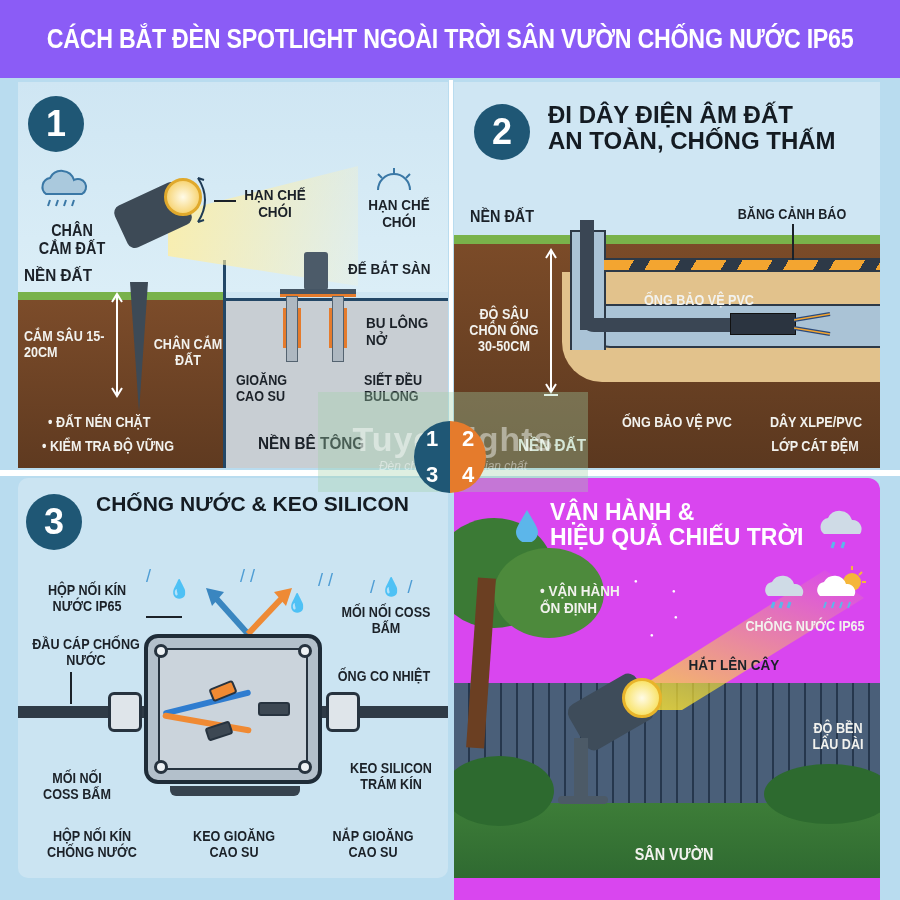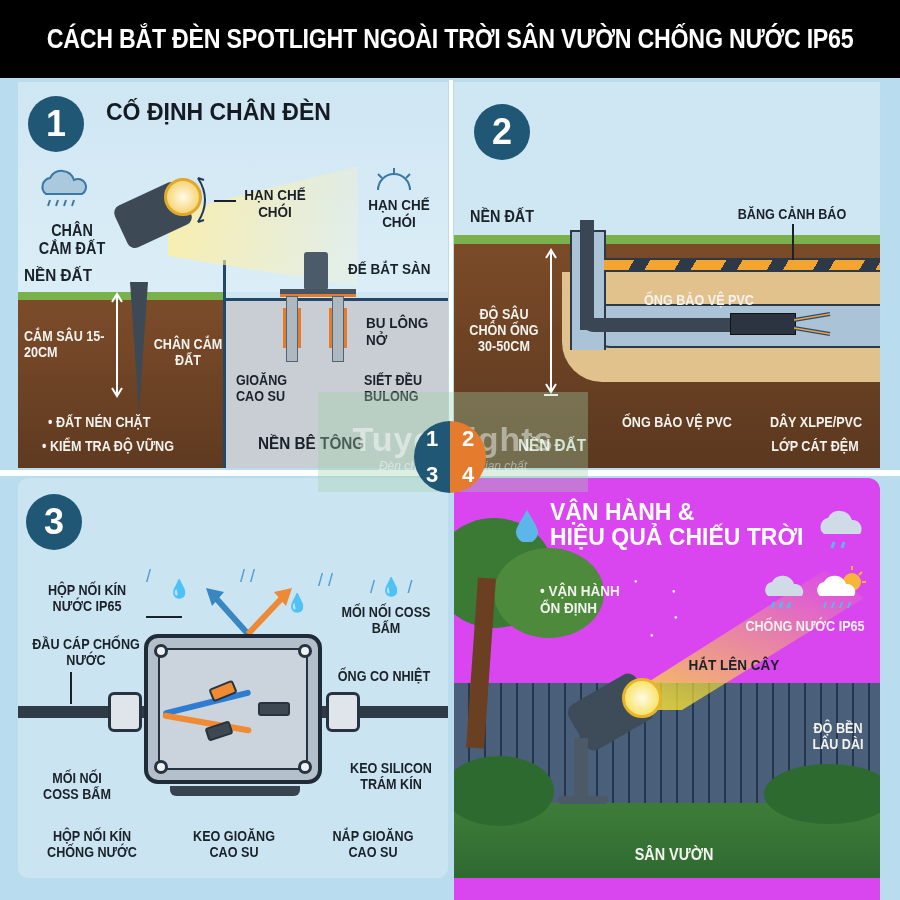--- a/index.html
+++ b/index.html
@@ -1,17 +1,17 @@
 <!DOCTYPE html>
 <html><head>
 <meta charset="utf-8">
 <style>
   * { box-sizing: border-box; margin: 0; padding: 0; }
   body { width: 900px; height: 900px; overflow: hidden; background: #b9dcef; font-family: "Liberation Sans", "DejaVu Sans", sans-serif; position: relative; }
-  .header { position: absolute; left: 0; top: 0; width: 900px; height: 78px; background: #000000; display: flex; align-items: center; justify-content: center; }
+  .header { position: absolute; left: 0; top: 0; width: 900px; height: 78px; background: #8b5cf6; display: flex; align-items: center; justify-content: center; }
   .header h1 { color: #ffffff; font-family: "Liberation Sans", sans-serif; font-weight: 700; font-size: 27px; letter-spacing: -0.3px; transform: scaleX(0.86); white-space: nowrap; }
   .panel { position: absolute; overflow: hidden; }
   .p1 { left: 18px; top: 82px; width: 430px; height: 386px; background: #cfe6f3; }
   .p2 { left: 454px; top: 82px; width: 426px; height: 386px; background: #cfe6f3; }
   .p3 { left: 18px; top: 478px; width: 430px; height: 400px; background: #cbe4f2; border-radius: 10px; }
   .p4 { left: 454px; top: 478px; width: 426px; height: 514px; background: #d946ef; border-radius: 12px; }
   .badge { position: absolute; width: 56px; height: 56px; border-radius: 50%; background: #1f5775; color: #fff; font-weight: 700; font-size: 36px; display: flex; align-items: center; justify-content: center; }
   .ptitle { position: absolute; font-weight: 700; color: #141b22; line-height: 1.1; }
   .lbl { position: absolute; font-weight: 700; color: #1b2128; font-size: 15px; line-height: 1.15; text-align: center; transform: scaleX(0.9); }
   .lbl.w { color: #f2f2ee; }
@@ -86,21 +86,20 @@
 <div class="panel p1">
   <div class="sky"></div>
   <div class="grass"></div>
   <div class="soil"></div>
   <div class="concrete"></div>
   <div class="slab-line"></div>
   <div class="divider"></div>
 
   <div class="badge" style="left:10px;top:14px;">1</div>
   <div class="ptitle" style="left:88px;top:18px;font-size:23px;">
-    <div>CỐ ĐỊNH CHÂN ĐÈN</div>
   </div>
 
   <svg style="position:absolute;left:16px;top:86px" width="60" height="42">
     <path d="M12 26 a9 9 0 0 1 4 -16 a13 13 0 0 1 24 2 a8 8 0 0 1 8 14 z" fill="#aac9dd" stroke="#3a78a6" stroke-width="2"></path>
     <path d="M16 32 l-2 6 M24 32 l-2 6 M32 32 l-2 6 M40 32 l-2 6" stroke="#3a78a6" stroke-width="2"></path>
   </svg>
   <svg style="position:absolute;left:354px;top:84px" width="44" height="26">
     <path d="M6 24 a16 16 0 0 1 32 0" fill="none" stroke="#3a78a6" stroke-width="2"></path>
     <path d="M22 2 v6 M6 8 l4 4 M38 8 l-4 4" stroke="#3a78a6" stroke-width="2"></path>
   </svg>
@@ -151,40 +150,45 @@
   <div class="cable"></div>
   <div class="cable-h"></div>
   <div class="sleeve"></div>
   <svg style="position:absolute;left:340px;top:230px" width="40" height="26">
     <path d="M0 8 L36 2 M0 16 L36 22" stroke="#2b4a7a" stroke-width="4"></path>
     <path d="M0 8 L36 2 M0 16 L36 22" stroke="#f3a530" stroke-width="1.5"></path>
   </svg>
   <div class="tape"></div>
 
   <div class="badge" style="left:20px;top:22px;">2</div>
+  <div class="ptitle" style="left:94px;top:20px;font-size:24px;">
+    <div>ĐI DÂY ĐIỆN ÂM ĐẤT</div>
+    <div>AN TOÀN, CHỐNG THẤM</div>
+  </div>
 
   <div class="lbl l" style="left:16px;top:126px;width:100px;font-size:16px;">NỀN ĐẤT</div>
   <div class="lbl" style="left:268px;top:124px;width:140px;font-size:14px;">BĂNG CẢNH BÁO</div>
   <div class="line" style="left:338px;top:142px;width:2px;height:36px;"></div>
 
   <svg style="position:absolute;left:90px;top:166px" width="14" height="150">
     <path d="M7 2 V144" stroke="#fff" stroke-width="2"></path>
     <path d="M2 10 L7 2 L12 10 M2 136 L7 144 L12 136 M0 147 H14" fill="none" stroke="#fff" stroke-width="2"></path>
   </svg>
   <div class="lbl w" style="left:10px;top:224px;width:80px;font-size:14px;">ĐỘ SÂU CHÔN ỐNG 30-50CM</div>
   <div class="lbl w" style="left:170px;top:210px;width:150px;font-size:14px;">ỐNG BẢO VỆ PVC</div>
   <div class="lbl w" style="left:148px;top:332px;width:150px;font-size:14px;">ỐNG BẢO VỆ PVC</div>
   <div class="lbl w" style="left:300px;top:332px;width:124px;font-size:14px;">DÂY XLPE/PVC</div>
   <div class="lbl w" style="left:306px;top:356px;width:110px;font-size:14px;">LỚP CÁT ĐỆM</div>
   <div class="lbl w l" style="left:64px;top:354px;width:100px;font-size:17px;">NỀN ĐẤT</div>
 </div>
 
 <div class="panel p3">
   <div class="badge" style="left:8px;top:16px;">3</div>
   <div class="ptitle" style="left:78px;top:14px;">
+    <div style="font-size:21px;">CHỐNG NƯỚC &amp; KEO SILICON</div>
   </div>
 
   <span class="rain" style="left:128px;top:88px;">/</span>
   <span class="rain" style="left:150px;top:100px;">💧</span>
   <span class="rain" style="left:222px;top:88px;">/ /</span>
   <span class="rain" style="left:268px;top:114px;">💧</span>
   <span class="rain" style="left:300px;top:92px;">/ /</span>
   <span class="rain" style="left:352px;top:98px;">/ 💧 /</span>
   <svg style="position:absolute;left:186px;top:106px" width="90" height="54">
     <path d="M44 50 L10 12" stroke="#3a86c0" stroke-width="6"></path>

